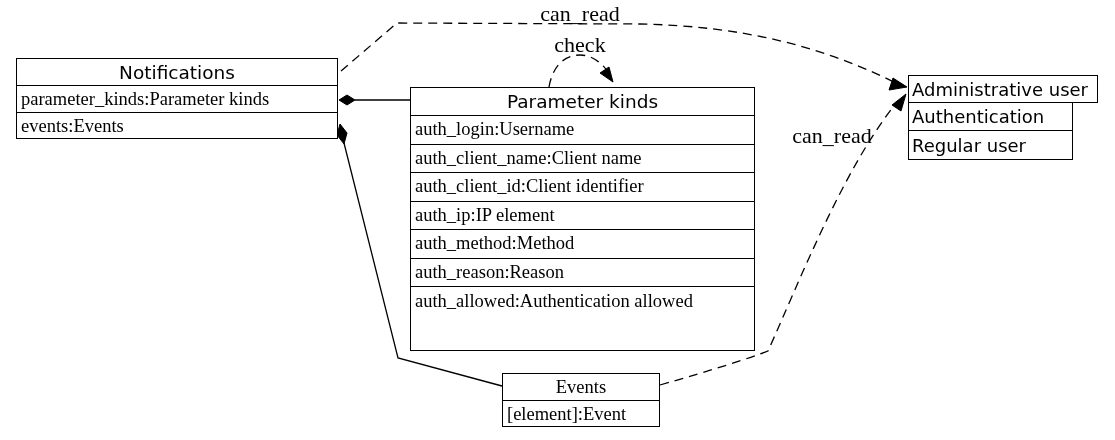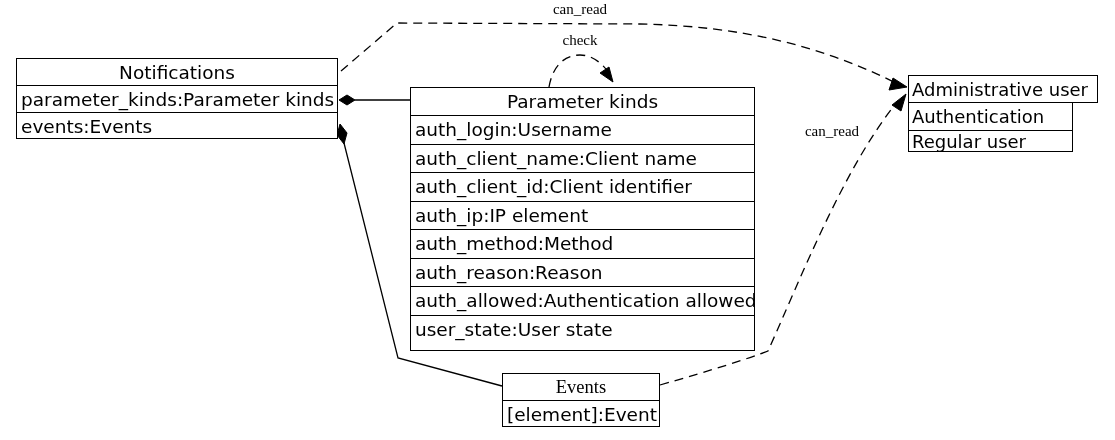--- a/index.html
+++ b/index.html
@@ -27,20 +27,21 @@
     display:flex;align-items:center;justify-content:center;
     border-bottom:1px solid #000;
     box-sizing:border-box;
   }
   .node .row{
     display:flex;align-items:center;
     padding-left:4px;
     border-bottom:1px solid #000;
     box-sizing:border-box;
     overflow:hidden;
+    font-family:Liberation Serif, serif;
   }
   .node .row:last-child{border-bottom:none;}
 
   
   .node-notifications{left:16px;top:58px;width:322px;height:81px;}
   .node-notifications .title{height:27px;}
   .node-notifications .row{height:27px;}
 
   
   .node-parameter-kinds{left:410px;top:87px;width:345px;height:264px;}
@@ -57,26 +58,26 @@
     position:absolute;
     background:#ffffff;
     border:1px solid #000;
     box-sizing:border-box;
     font-size:18px;color:#000;white-space:nowrap;
     display:flex;align-items:center;
     padding-left:3px;overflow:hidden;
   }
   .cell-admin-title{left:908px;top:75px;width:190px;height:28px;}
   .cell-admin-row1{left:908px;top:102px;width:165px;height:29px;}
-  .cell-admin-row2{left:908px;top:130px;width:165px;height:22px;}
+  .cell-admin-row2{left:908px;top:130px;width:165px;height:30px;}
 
   .edge-label{
     position:absolute;
     font-family:"Liberation Serif",serif;
-    font-size:15px;color:#000;
+    font-size:22px;color:#000;
     text-align:center;
     white-space:nowrap;
   }
   .label-can-read-top{left:533px;top:1px;width:94px;}
   .label-check{left:545px;top:32px;width:70px;}
   .label-can-read-bottom{left:785px;top:123px;width:94px;}
 </style>
 </head>
 <body>
 
@@ -108,21 +109,20 @@
 
   <div class="node node-parameter-kinds">
     <div class="title">Parameter kinds</div>
     <div class="row">auth_login:Username</div>
     <div class="row">auth_client_name:Client name</div>
     <div class="row">auth_client_id:Client identifier</div>
     <div class="row">auth_ip:IP element</div>
     <div class="row">auth_method:Method</div>
     <div class="row">auth_reason:Reason</div>
     <div class="row">auth_allowed:Authentication allowed</div>
-    <div class="row">user_state:User state</div>
   </div>
 
   <div class="cell cell-admin-title">Administrative user</div>
   <div class="cell cell-admin-row1">Authentication</div>
   <div class="cell cell-admin-row2">Regular user</div>
 
   <div class="node node-events">
     <div class="title">Events</div>
     <div class="row">[element]:Event</div>
   </div>

